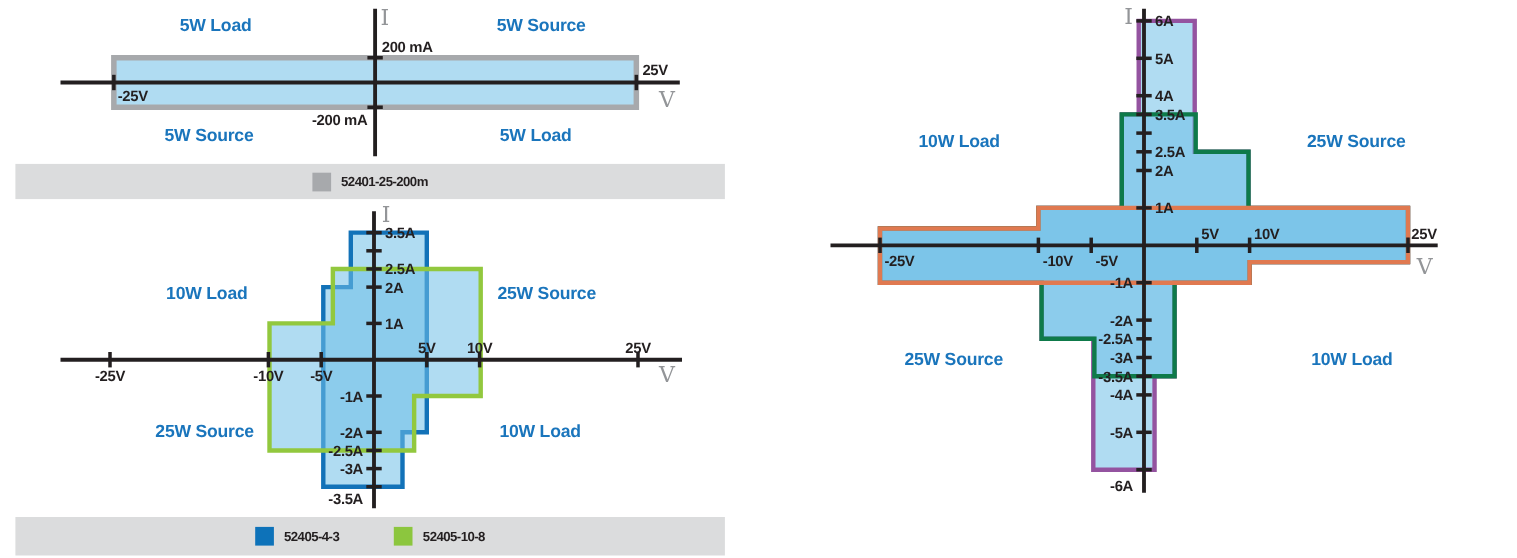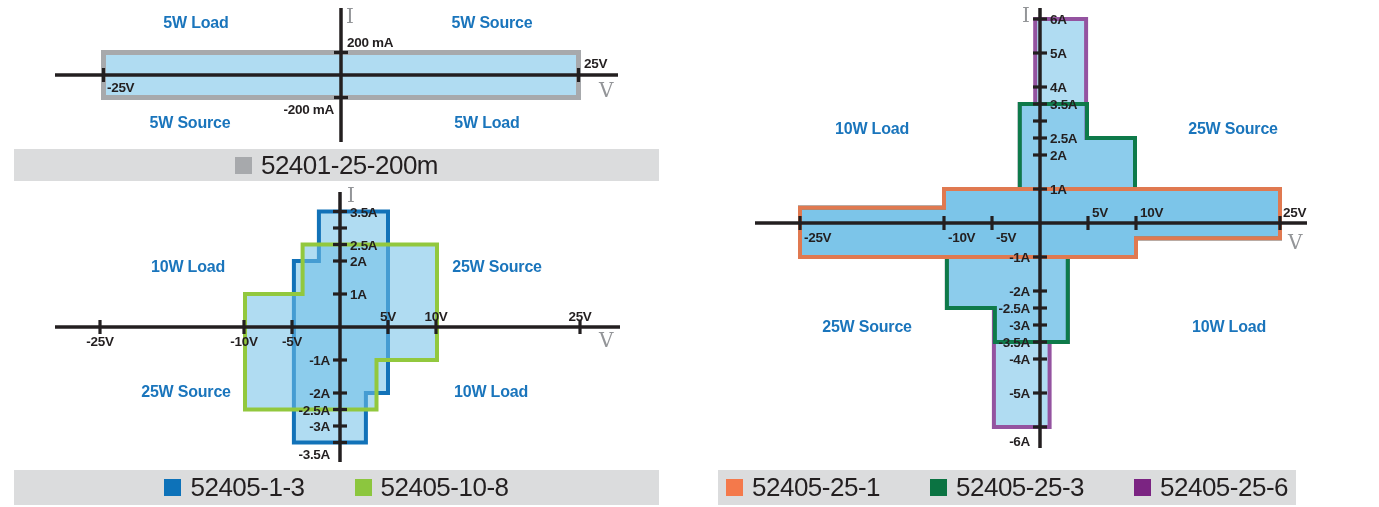--- a/index.html
+++ b/index.html
@@ -2,21 +2,21 @@
 <html><head>
 <meta charset="utf-8">
 <style>
   html,body{margin:0;padding:0;background:#ffffff;}
   .page{position:relative;background:#ffffff;font-family:"Liberation Sans",sans-serif;overflow:hidden;}
   svg.chart{position:absolute;overflow:visible;}
   .tick-label{font-family:"Liberation Sans",sans-serif;font-weight:bold;font-size:13.5px;letter-spacing:-0.3px;}
   .quad-label{font-family:"Liberation Sans",sans-serif;font-weight:bold;font-size:16px;letter-spacing:-0.2px;}
   .axis-letter{font-family:"DejaVu Serif",serif;font-size:20px;}
   .legend-bar{position:absolute;display:flex;align-items:center;justify-content:center;}
-  .legend-item{display:flex;align-items:center;gap:9px;font-weight:normal;font-size:26px;letter-spacing:-0.5px;}
+  .legend-item{display:flex;align-items:center;gap:9px;font-weight:bold;font-size:12px;letter-spacing:-0.5px;}
   .legend-swatch{width:17px;height:17px;flex:0 0 auto;}
 </style>
 </head>
 <body>
 
 <div class="page" id="page" style="width: 1379px; height: 507px; background: rgb(255, 255, 255);">
   <svg class="chart" viewBox="0 0 690 148" width="690" height="148" style="left: 0px; top: 0px;">
       <path d="M103.5 52.5 L578.5 52.5 L578.5 97.5 L103.5 97.5 Z" fill="#6FC0E8" fill-opacity="0.55" stroke="#A7A9AC" stroke-width="5" stroke-linejoin="miter"></path>
       <line x1="55" y1="75" x2="618" y2="75" stroke="#231F20" stroke-width="3.5"></line>
       <line x1="341" y1="8" x2="341" y2="142" stroke="#231F20" stroke-width="3.5"></line>
@@ -136,34 +136,20 @@
     </svg>
   <div class="legend-bar" style="left: 14px; top: 149px; width: 645px; height: 32px; background: rgb(219, 220, 221); gap: 50px;">
       <div class="legend-item" style="color: rgb(35, 31, 32);">
         <span class="legend-swatch" style="background: rgb(167, 169, 172);"></span>
         <span>52401-25-200m</span>
       </div>
     </div>
   <div class="legend-bar" style="left: 14px; top: 470px; width: 645px; height: 35px; background: rgb(219, 220, 221); gap: 50px;">
       <div class="legend-item" style="color: rgb(35, 31, 32);">
         <span class="legend-swatch" style="background: rgb(13, 114, 185);"></span>
-        <span>52405-1-3</span>
+        <span>52405-4-3</span>
       </div>
       <div class="legend-item" style="color: rgb(35, 31, 32);">
         <span class="legend-swatch" style="background: rgb(140, 198, 62);"></span>
         <span>52405-10-8</span>
       </div>
     </div>
-  <div class="legend-bar" style="left: 718px; top: 470px; width: 578px; height: 35px; background: rgb(219, 220, 221); gap: 50px;">
-      <div class="legend-item" style="color: rgb(35, 31, 32);">
-        <span class="legend-swatch" style="background: rgb(244, 121, 75);"></span>
-        <span>52405-25-1</span>
-      </div>
-      <div class="legend-item" style="color: rgb(35, 31, 32);">
-        <span class="legend-swatch" style="background: rgb(11, 115, 66);"></span>
-        <span>52405-25-3</span>
-      </div>
-      <div class="legend-item" style="color: rgb(35, 31, 32);">
-        <span class="legend-swatch" style="background: rgb(123, 36, 130);"></span>
-        <span>52405-25-6</span>
-      </div>
-    </div>
 </div>
 
 </body></html>

